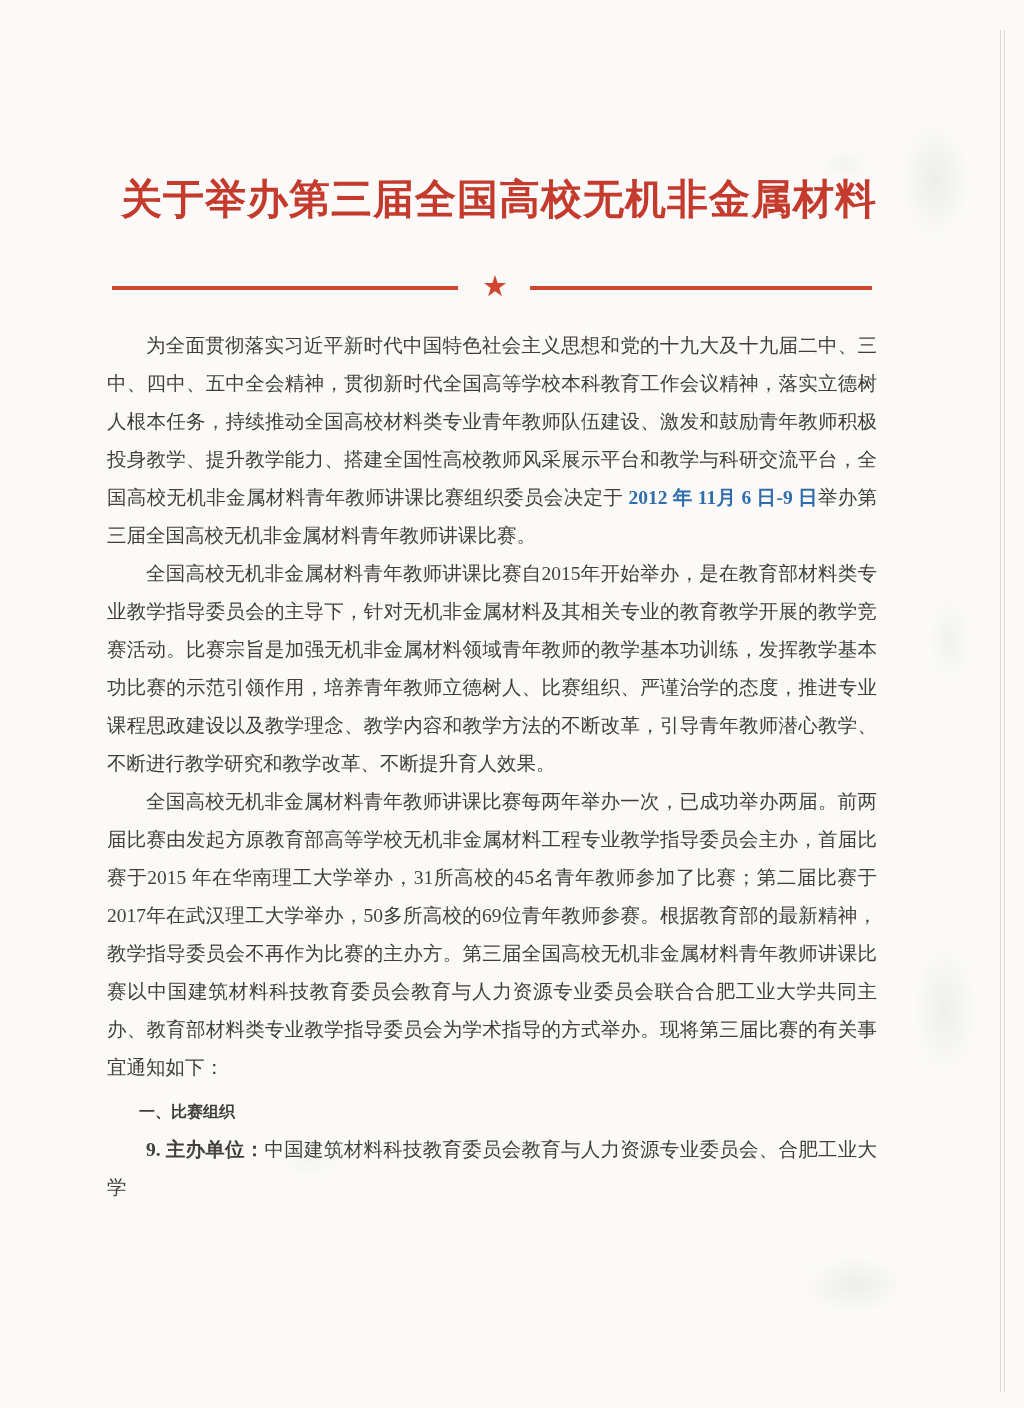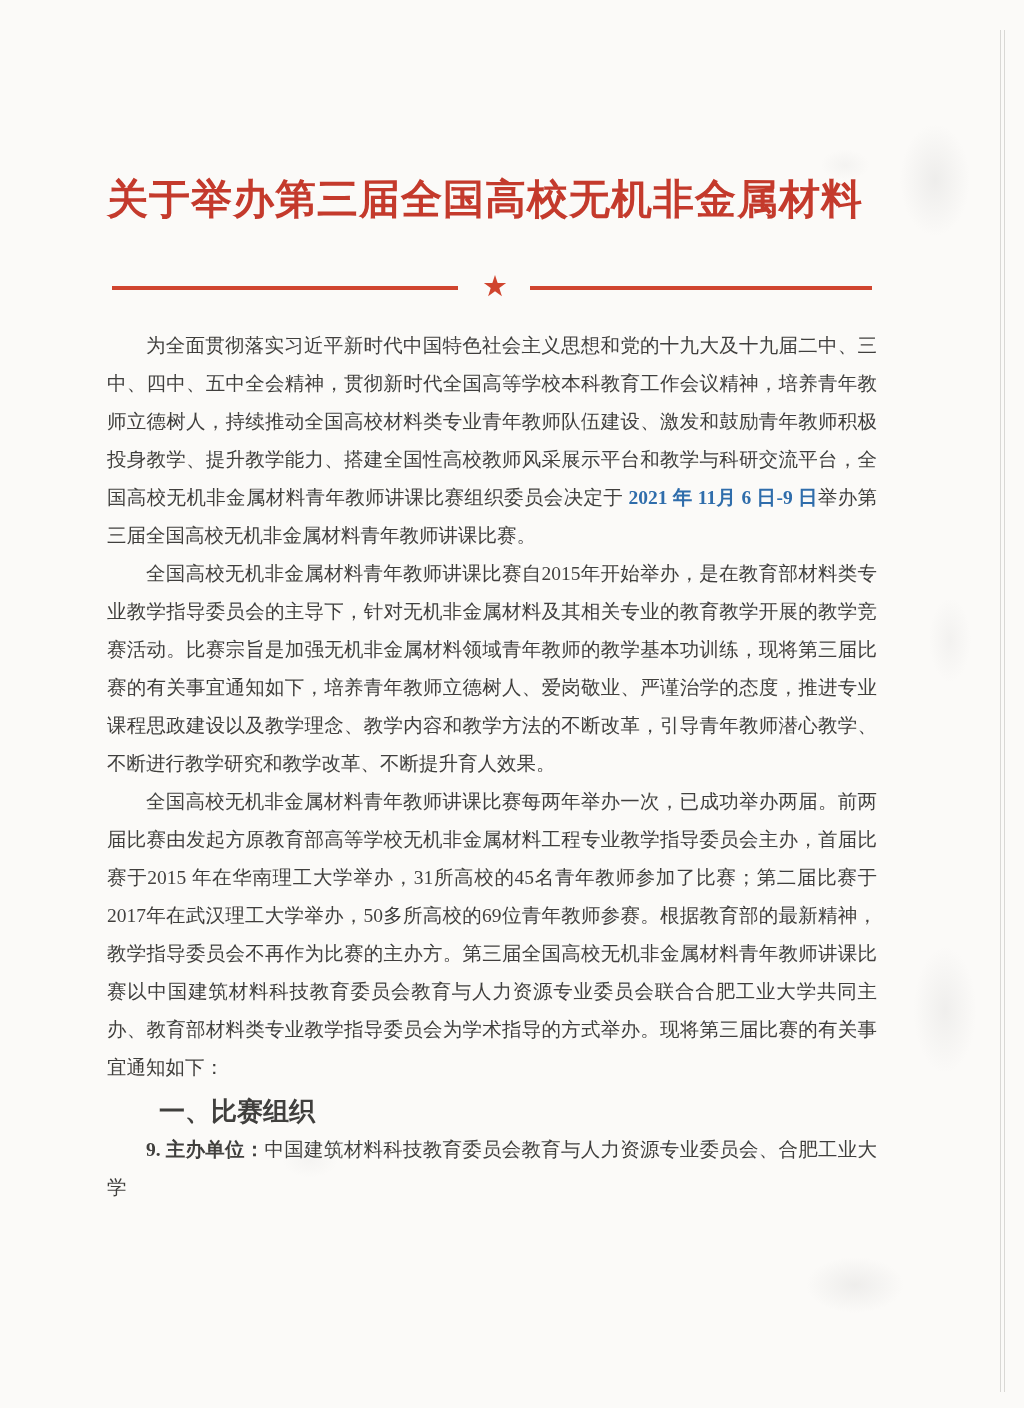--- a/index.html
+++ b/index.html
@@ -42,21 +42,21 @@
   .content{
     position:absolute;
     left:107px;
     top:0;
     width:770px;
     padding-top:170px;
     color:var(--body-text);
   }
   .title{
     margin:0;
-    text-align:left;
+    text-align:right;
     color:var(--title-red);
     font-weight:bold;
     font-size:41px;
     line-height:59px;
     letter-spacing:1px;
   }
   .title-line{display:block;}
   .title-line.round{margin-top:2px;letter-spacing:2px;}
   .divider{
     margin-top:44px;
@@ -89,21 +89,21 @@
     text-indent:2em;
   }
   .date-blue{
     color:var(--date-blue);
     font-weight:bold;
   }
   .section-heading{
     margin:6px 0 0 0;
     text-indent:2em;
     font-weight:bold;
-    font-size:26px;
+    font-size:16px;
   }
   .item-label{font-weight:bold;}
 </style>
 </head>
 <body>
 
 <div class="page">
 
   <div class="scan-line a"></div>
   <div class="scan-line b"></div>
@@ -115,23 +115,23 @@
     </h1>
 
     <div class="divider">
       <span class="divider-line left"></span>
       <span class="divider-star">★</span>
       <span class="divider-line right"></span>
     </div>
 
     <div class="body-text">
 
-      <p class="para"><span>为全面贯彻落实习近平新时代中国特色社会主义思想和党的十九大及十九届二中、三中、四中、五中全会精神，贯彻新时代全国高等学校本科教育工作会议精神，培养青年教师立德树人，持续推动全国高校材料类专业青年教师队伍建设、激发和鼓励青年教师积极投身教学、提升教学能力、搭建全国性高校教师风采展示平台和教学与科研交流平台，全国高校无机非金属材料青年教师讲课比赛组织委员会决定于 </span><span class="date-blue">2021 年 11月 6 日</span><span class="date-blue">-9 日</span><span>举办第三届全国高校无机非金属材料青年教师讲课比赛。</span></p>
+      <p class="para"><span>为全面贯彻落实习近平新时代中国特色社会主义思想和党的十九大及十九届二中、三中、四中、五中全会精神，贯彻新时代全国高等学校本科教育工作会议精神，落实立德树人根本任务，持续推动全国高校材料类专业青年教师队伍建设、激发和鼓励青年教师积极投身教学、提升教学能力、搭建全国性高校教师风采展示平台和教学与科研交流平台，全国高校无机非金属材料青年教师讲课比赛组织委员会决定于 </span><span class="date-blue">2012 年 11月 6 日</span><span class="date-blue">-9 日</span><span>举办第三届全国高校无机非金属材料青年教师讲课比赛。</span></p>
 
-      <p class="para">全国高校无机非金属材料青年教师讲课比赛自2015年开始举办，是在教育部材料类专业教学指导委员会的主导下，针对无机非金属材料及其相关专业的教育教学开展的教学竞赛活动。比赛宗旨是加强无机非金属材料领域青年教师的教学基本功训练，现将第三届比赛的有关事宜通知如下，培养青年教师立德树人、爱岗敬业、严谨治学的态度，推进专业课程思政建设以及教学理念、教学内容和教学方法的不断改革，引导青年教师潜心教学、不断进行教学研究和教学改革、不断提升育人效果。</p>
+      <p class="para">全国高校无机非金属材料青年教师讲课比赛自2015年开始举办，是在教育部材料类专业教学指导委员会的主导下，针对无机非金属材料及其相关专业的教育教学开展的教学竞赛活动。比赛宗旨是加强无机非金属材料领域青年教师的教学基本功训练，发挥教学基本功比赛的示范引领作用，培养青年教师立德树人、比赛组织、严谨治学的态度，推进专业课程思政建设以及教学理念、教学内容和教学方法的不断改革，引导青年教师潜心教学、不断进行教学研究和教学改革、不断提升育人效果。</p>
 
       <p class="para">全国高校无机非金属材料青年教师讲课比赛每两年举办一次，已成功举办两届。前两届比赛由发起方原教育部高等学校无机非金属材料工程专业教学指导委员会主办，首届比赛于2015 年在华南理工大学举办，31所高校的45名青年教师参加了比赛；第二届比赛于2017年在武汉理工大学举办，50多所高校的69位青年教师参赛。根据教育部的最新精神，教学指导委员会不再作为比赛的主办方。第三届全国高校无机非金属材料青年教师讲课比赛以中国建筑材料科技教育委员会教育与人力资源专业委员会联合合肥工业大学共同主办、教育部材料类专业教学指导委员会为学术指导的方式举办。现将第三届比赛的有关事宜通知如下：</p>
 
       <p class="section-heading">一、比赛组织</p>
 
       <p class="para"><span class="item-label">9. 主办单位：</span><span>中国建筑材料科技教育委员会教育与人力资源专业委员会、合肥工业大学</span></p>
 
     </div>
   </div>
 </div>

